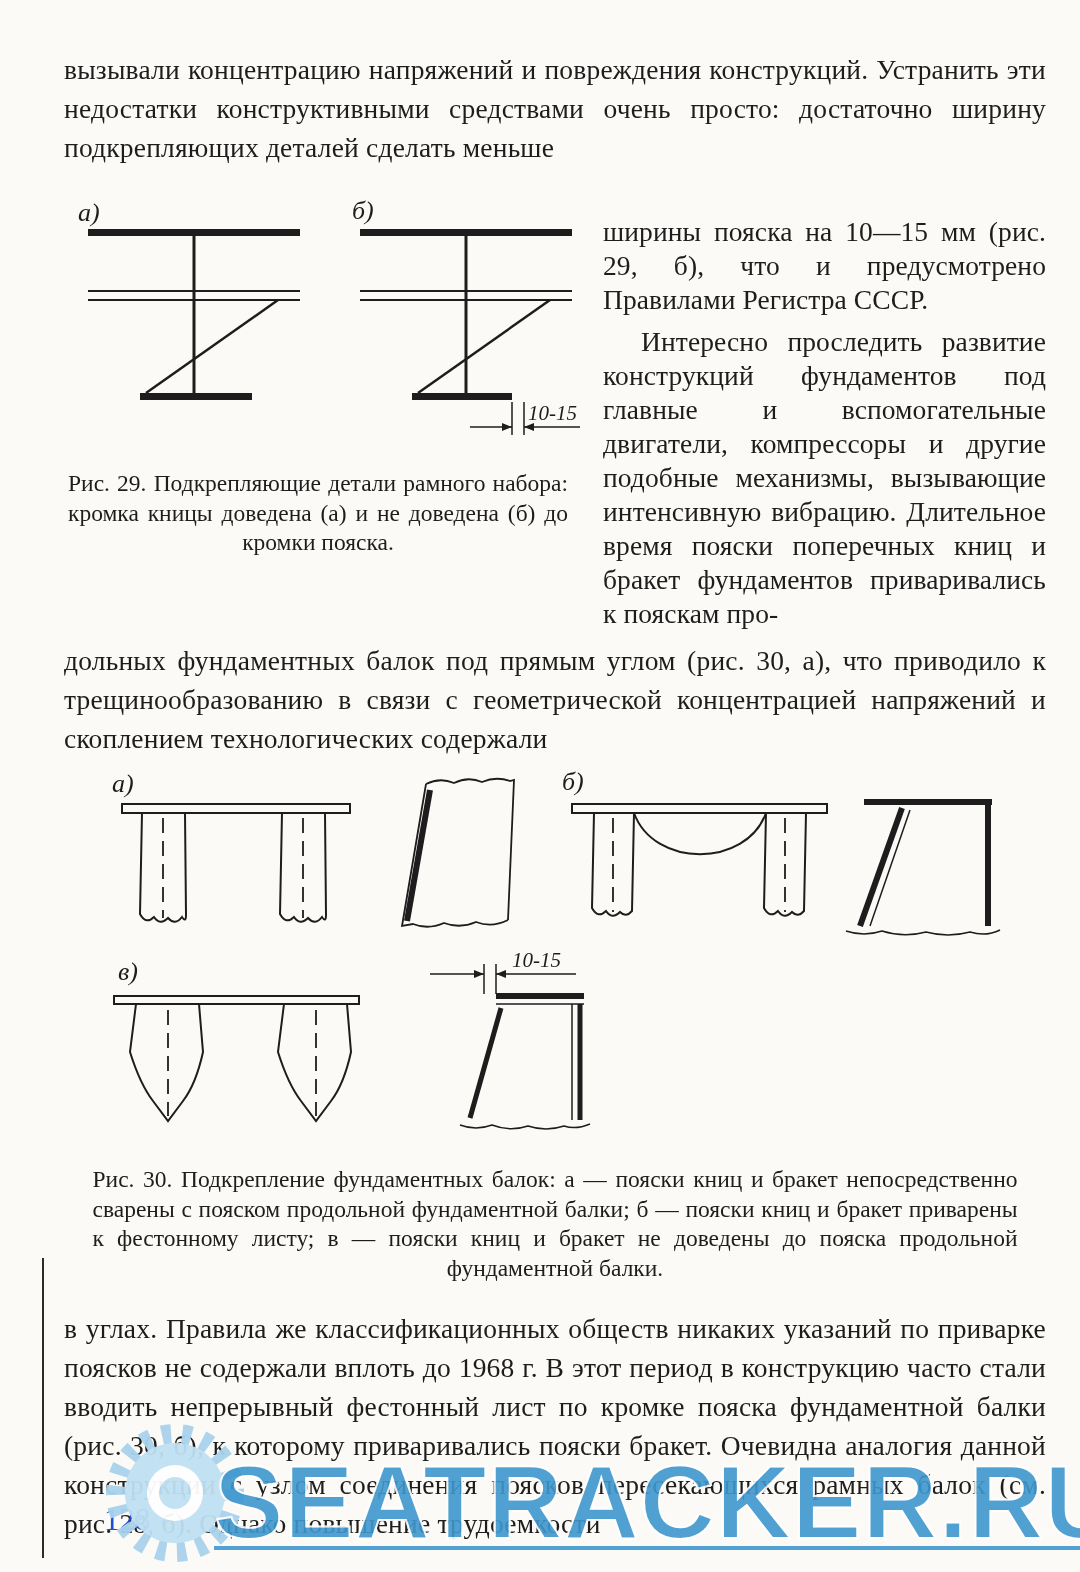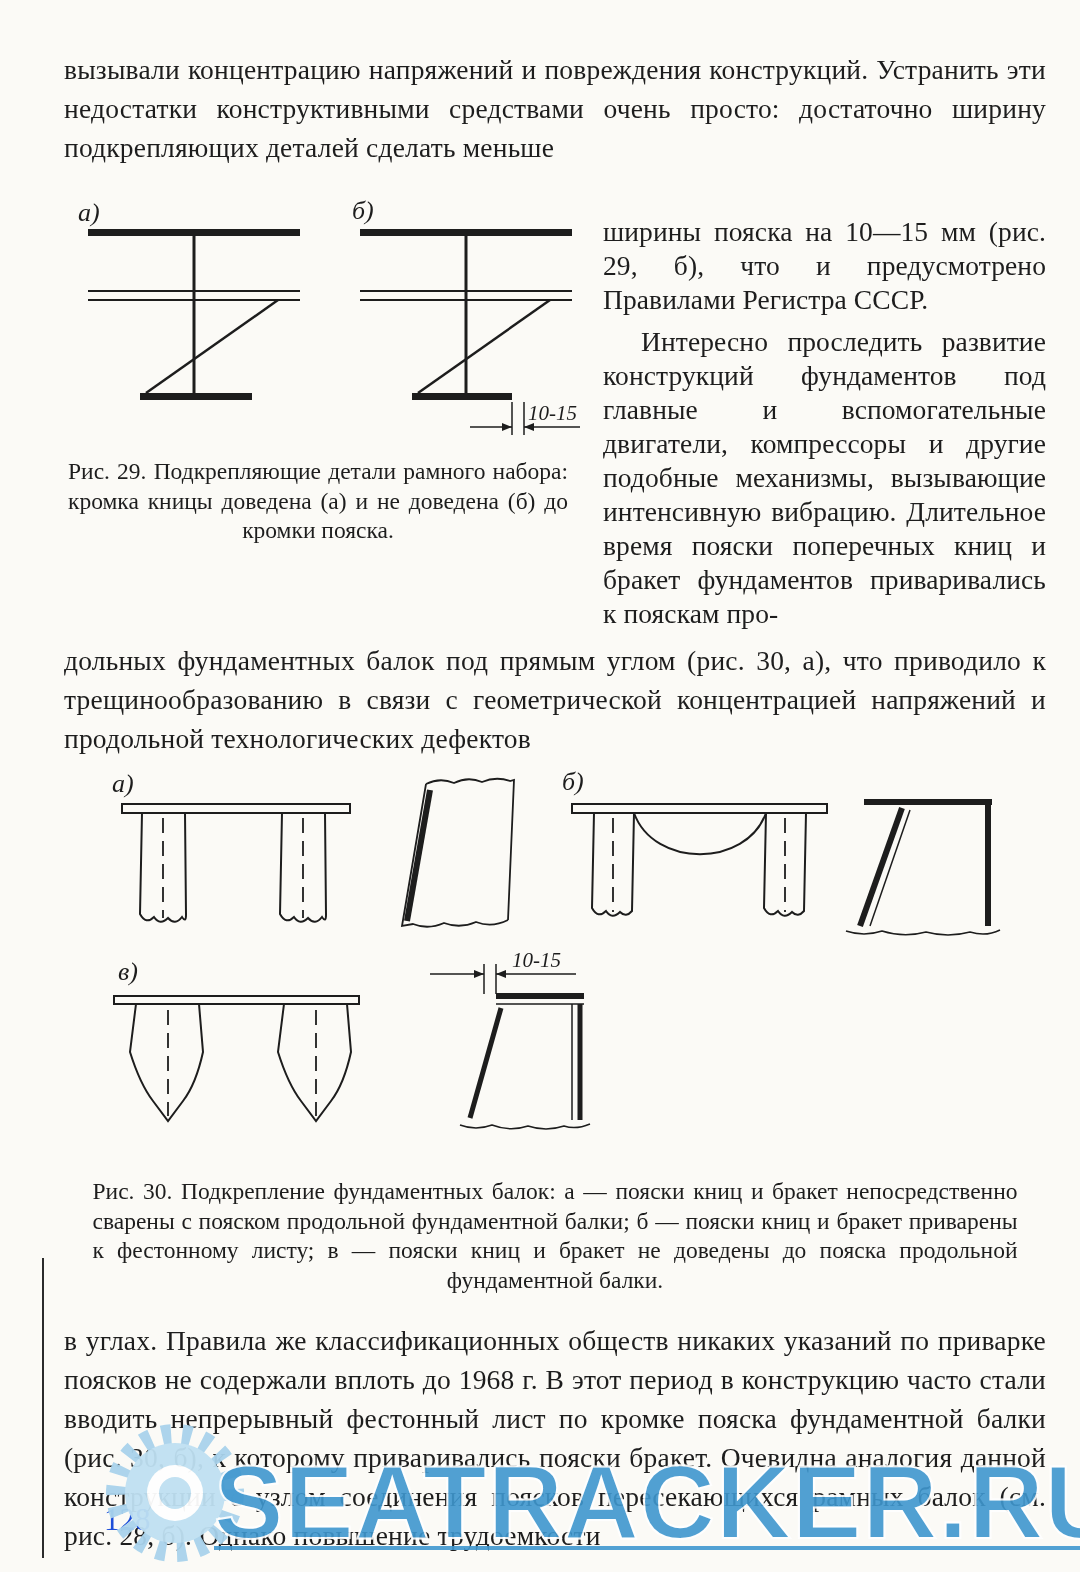--- a/index.html
+++ b/index.html
@@ -31,24 +31,24 @@
     letter-spacing:0.1px;
     margin-top:34px;
   }
   .right-col p.indent { text-indent:38px; margin-top:8px; }
   .caption {
     font-size:23.5px;
     line-height:29.5px;
     text-align:justify;
     text-align-last:center;
   }
-  .fig29-caption { width:500px; margin:0 0 0 4px; }
+  .fig29-caption { width:500px; margin:12px 0 0 4px; }
   .fig30-block { margin-top:10px; }
   .fig30-block svg { display:block; margin:0 auto; }
-  .fig30-caption { width:925px; margin:24px auto 0; }
+  .fig30-caption { width:925px; margin:12px auto 0; }
   .mid-text { margin-top:10px; }
   .bottom-text { margin-top:26px; }
   .fig-label { font:italic 26px "Liberation Serif", serif; fill:#1d1d1d; }
   .dim-label { font:italic 21px "Liberation Serif", serif; fill:#1d1d1d; }
   .page-number {
     position:absolute; left:62px; bottom:34px;
     font-size:31px; color:#1d4ed8;margin-left:42px;
   }
   .scan-artifact {
     position:absolute; left:42px; top:1258px;
@@ -112,21 +112,21 @@
           </g>
         </svg>
         <p class="caption fig29-caption">Рис. 29. Подкрепляющие детали рамного набора: кромка кницы доведена (а) и не доведена (б) до кромки пояска.</p>
       </div>
       <div class="right-col">
         <p>ширины пояска на 10—15 мм (рис. 29, б), что и предусмотрено Правилами Регистра СССР.</p>
         <p class="indent">Интересно проследить развитие конструкций фундаментов под главные и вспомогательные двигатели, компрессоры и другие подобные механизмы, вызывающие интенсивную вибрацию. Длительное время пояски поперечных книц и бракет фундаментов приваривались к пояскам про-</p>
       </div>
     </div>
 
-    <p class="body-text mid-text">дольных фундаментных балок под прямым углом (рис. 30, а), что приводило к трещинообразованию в связи с геометрической концентрацией напряжений и продольной технологических дефектов</p>
+    <p class="body-text mid-text">дольных фундаментных балок под прямым углом (рис. 30, а), что приводило к трещинообразованию в связи с геометрической концентрацией напряжений и скоплением технологических содержали</p>
 
     <div class="fig30-block">
       <svg viewBox="0 0 985 385" width="985" height="385">
         <g stroke="#1d1d1d" fill="none" stroke-width="2">
           <text x="48" y="24" class="fig-label" stroke="none">а)</text>
           <rect x="58" y="36" width="228" height="9"></rect>
           <path d="M78,45 L76,146 Q82,157 90,149 Q96,158 104,150 Q111,158 118,149 Q122,155 122,147 L121,45"></path>
           <line x1="99" y1="50" x2="99" y2="150" stroke-dasharray="15 8" stroke-width="1.8"></line>
           <path d="M218,45 L216,146 Q222,157 230,149 Q236,158 244,150 Q251,158 258,149 Q262,155 262,147 L261,45"></path>
           <line x1="239" y1="50" x2="239" y2="150" stroke-dasharray="15 8" stroke-width="1.8"></line>

